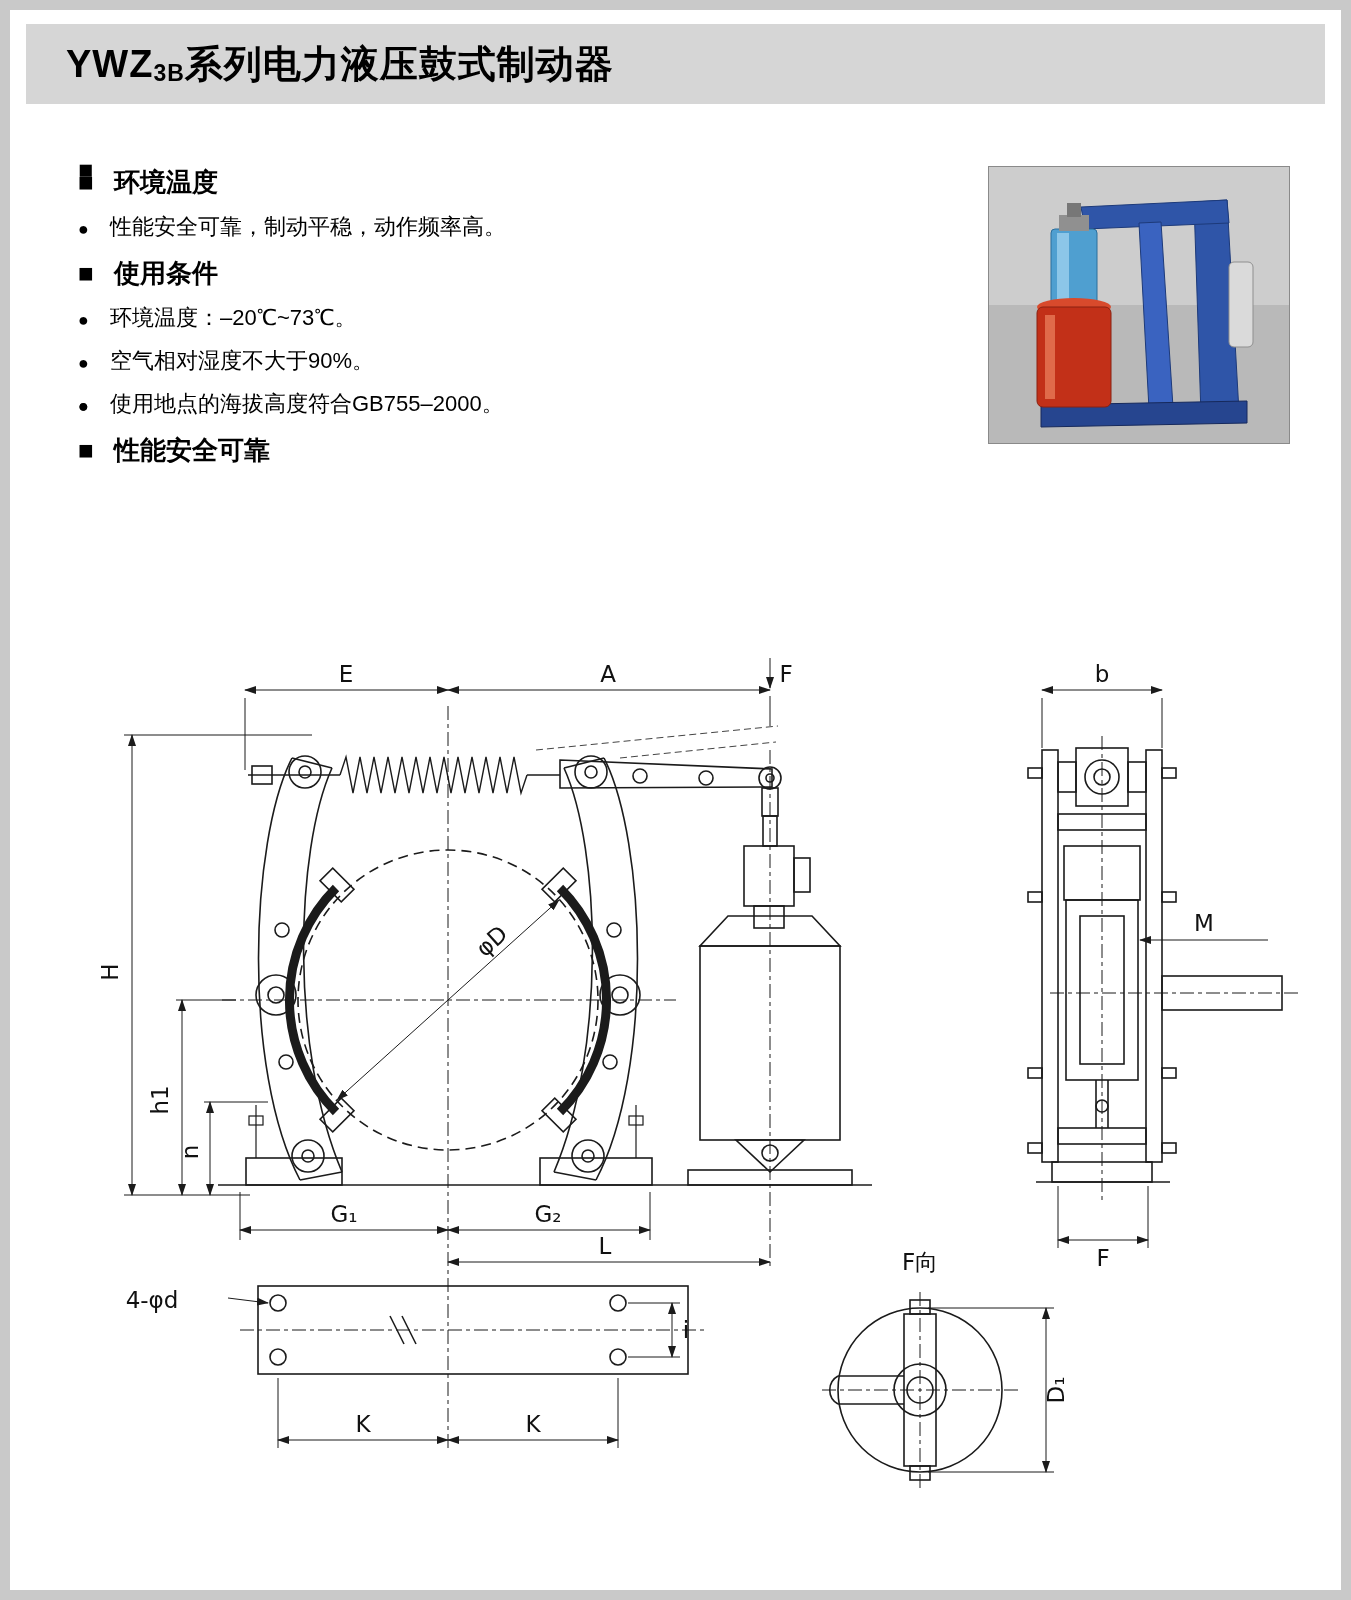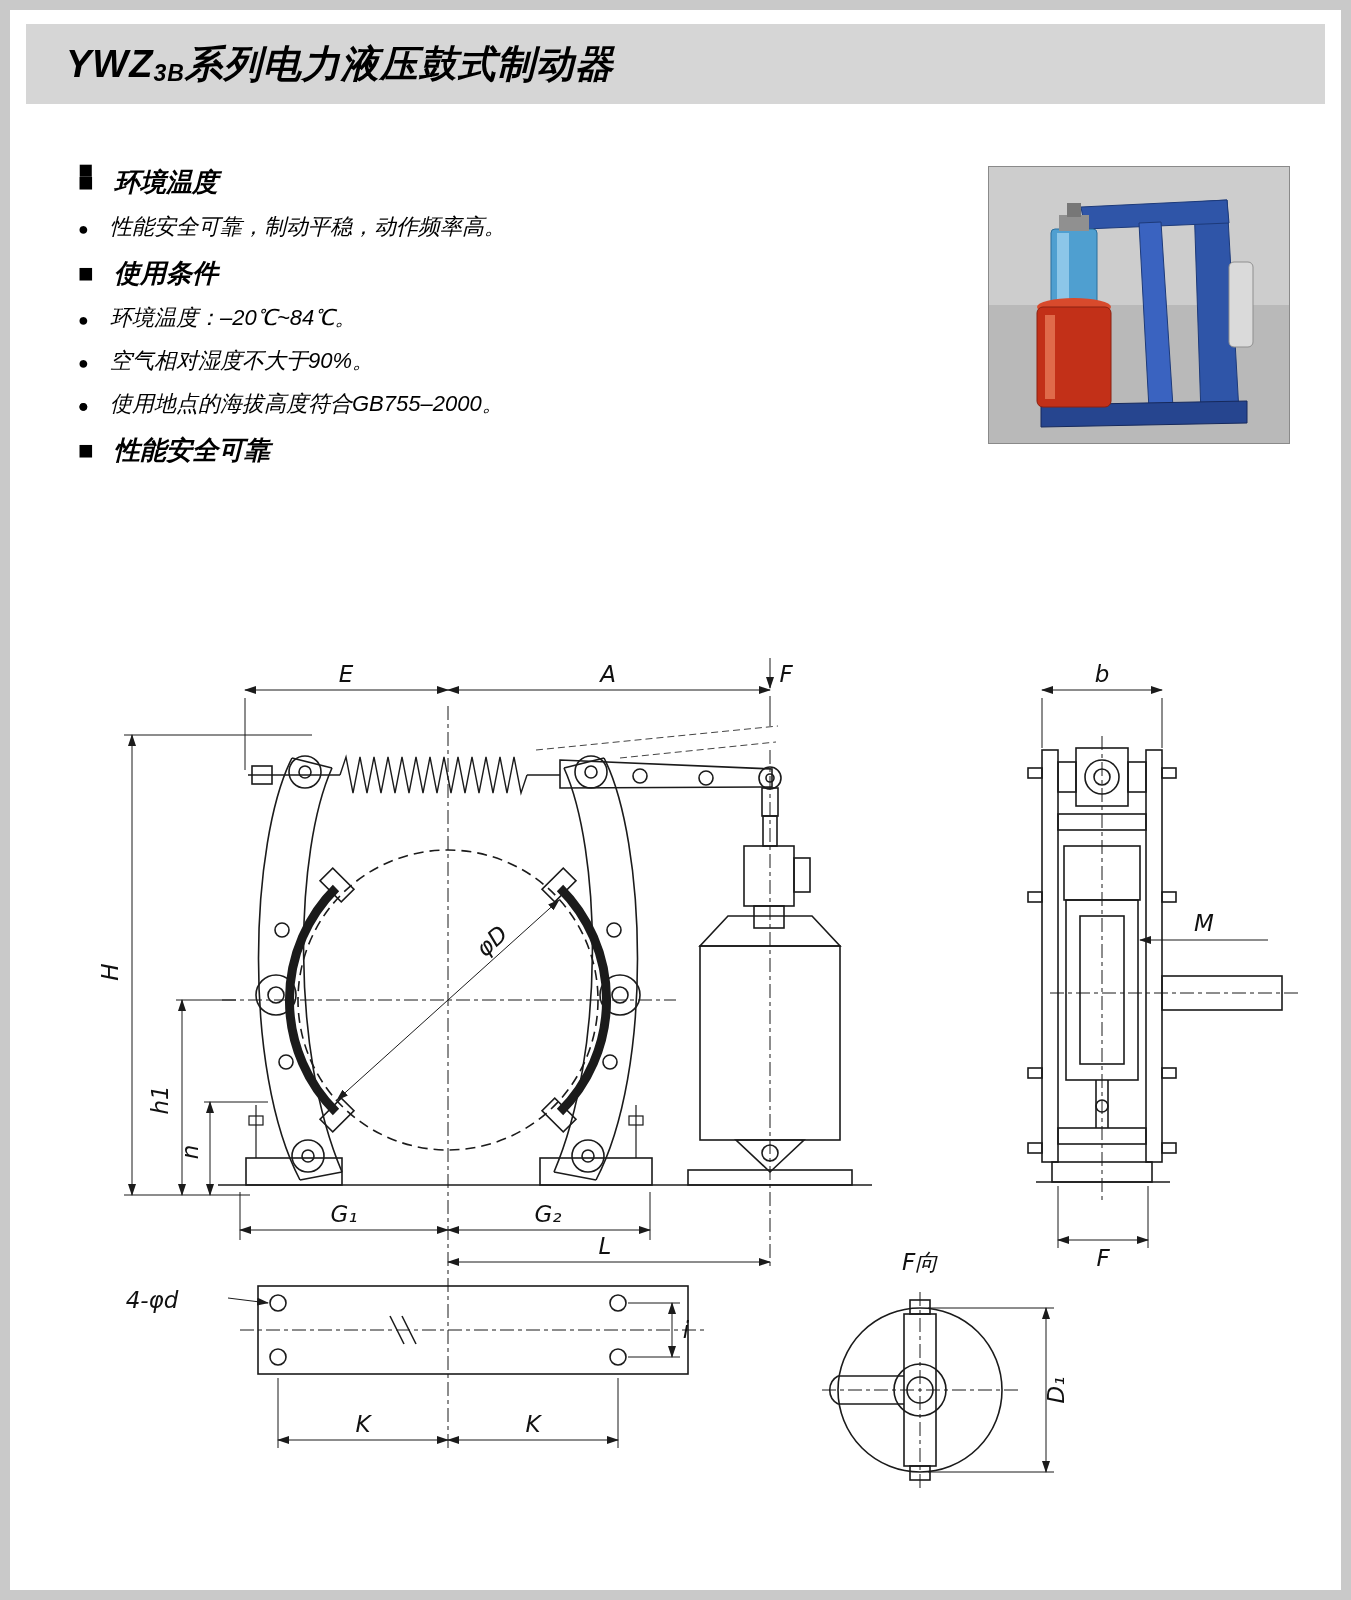--- a/index.html
+++ b/index.html
@@ -1,18 +1,18 @@
 <!DOCTYPE html>
 <html><head>
 <meta charset="utf-8">
 <style>
   html,body{margin:0;padding:0;background:#fff;}
   .page{
     position:relative;width:1351px;height:1600px;background:#ffffff;
-    font-family:"Liberation Sans",sans-serif;color:#000;overflow:hidden;font-style:italic;
+    font-family:"Liberation Sans",sans-serif;color:#000;overflow:hidden;
   }
   .border-frame{
     position:absolute;left:0;top:0;right:0;bottom:0;
     border:10px solid #c9c9c9;pointer-events:none;box-sizing:border-box;
   }
   .header{
     position:absolute;left:26px;top:24px;width:1299px;height:80px;
     background:#d6d6d6;display:flex;align-items:center;
     padding-left:40px;box-sizing:border-box;
   }
@@ -62,21 +62,21 @@
       <span class="marker">●</span>
       <span>性能安全可靠，制动平稳，动作频率高。</span>
     </div>
 
     <div class="h2">
       <span class="marker">■</span>
       <span>使用条件</span>
     </div>
     <div class="li">
       <span class="marker">●</span>
-      <span>环境温度：–20℃~84℃。</span>
+      <span>环境温度：–20℃~73℃。</span>
     </div>
     <div class="li">
       <span class="marker">●</span>
       <span>空气相对湿度不大于90%。</span>
     </div>
     <div class="li">
       <span class="marker">●</span>
     </div>
     <div class="li">
       <span class="marker">●</span>

